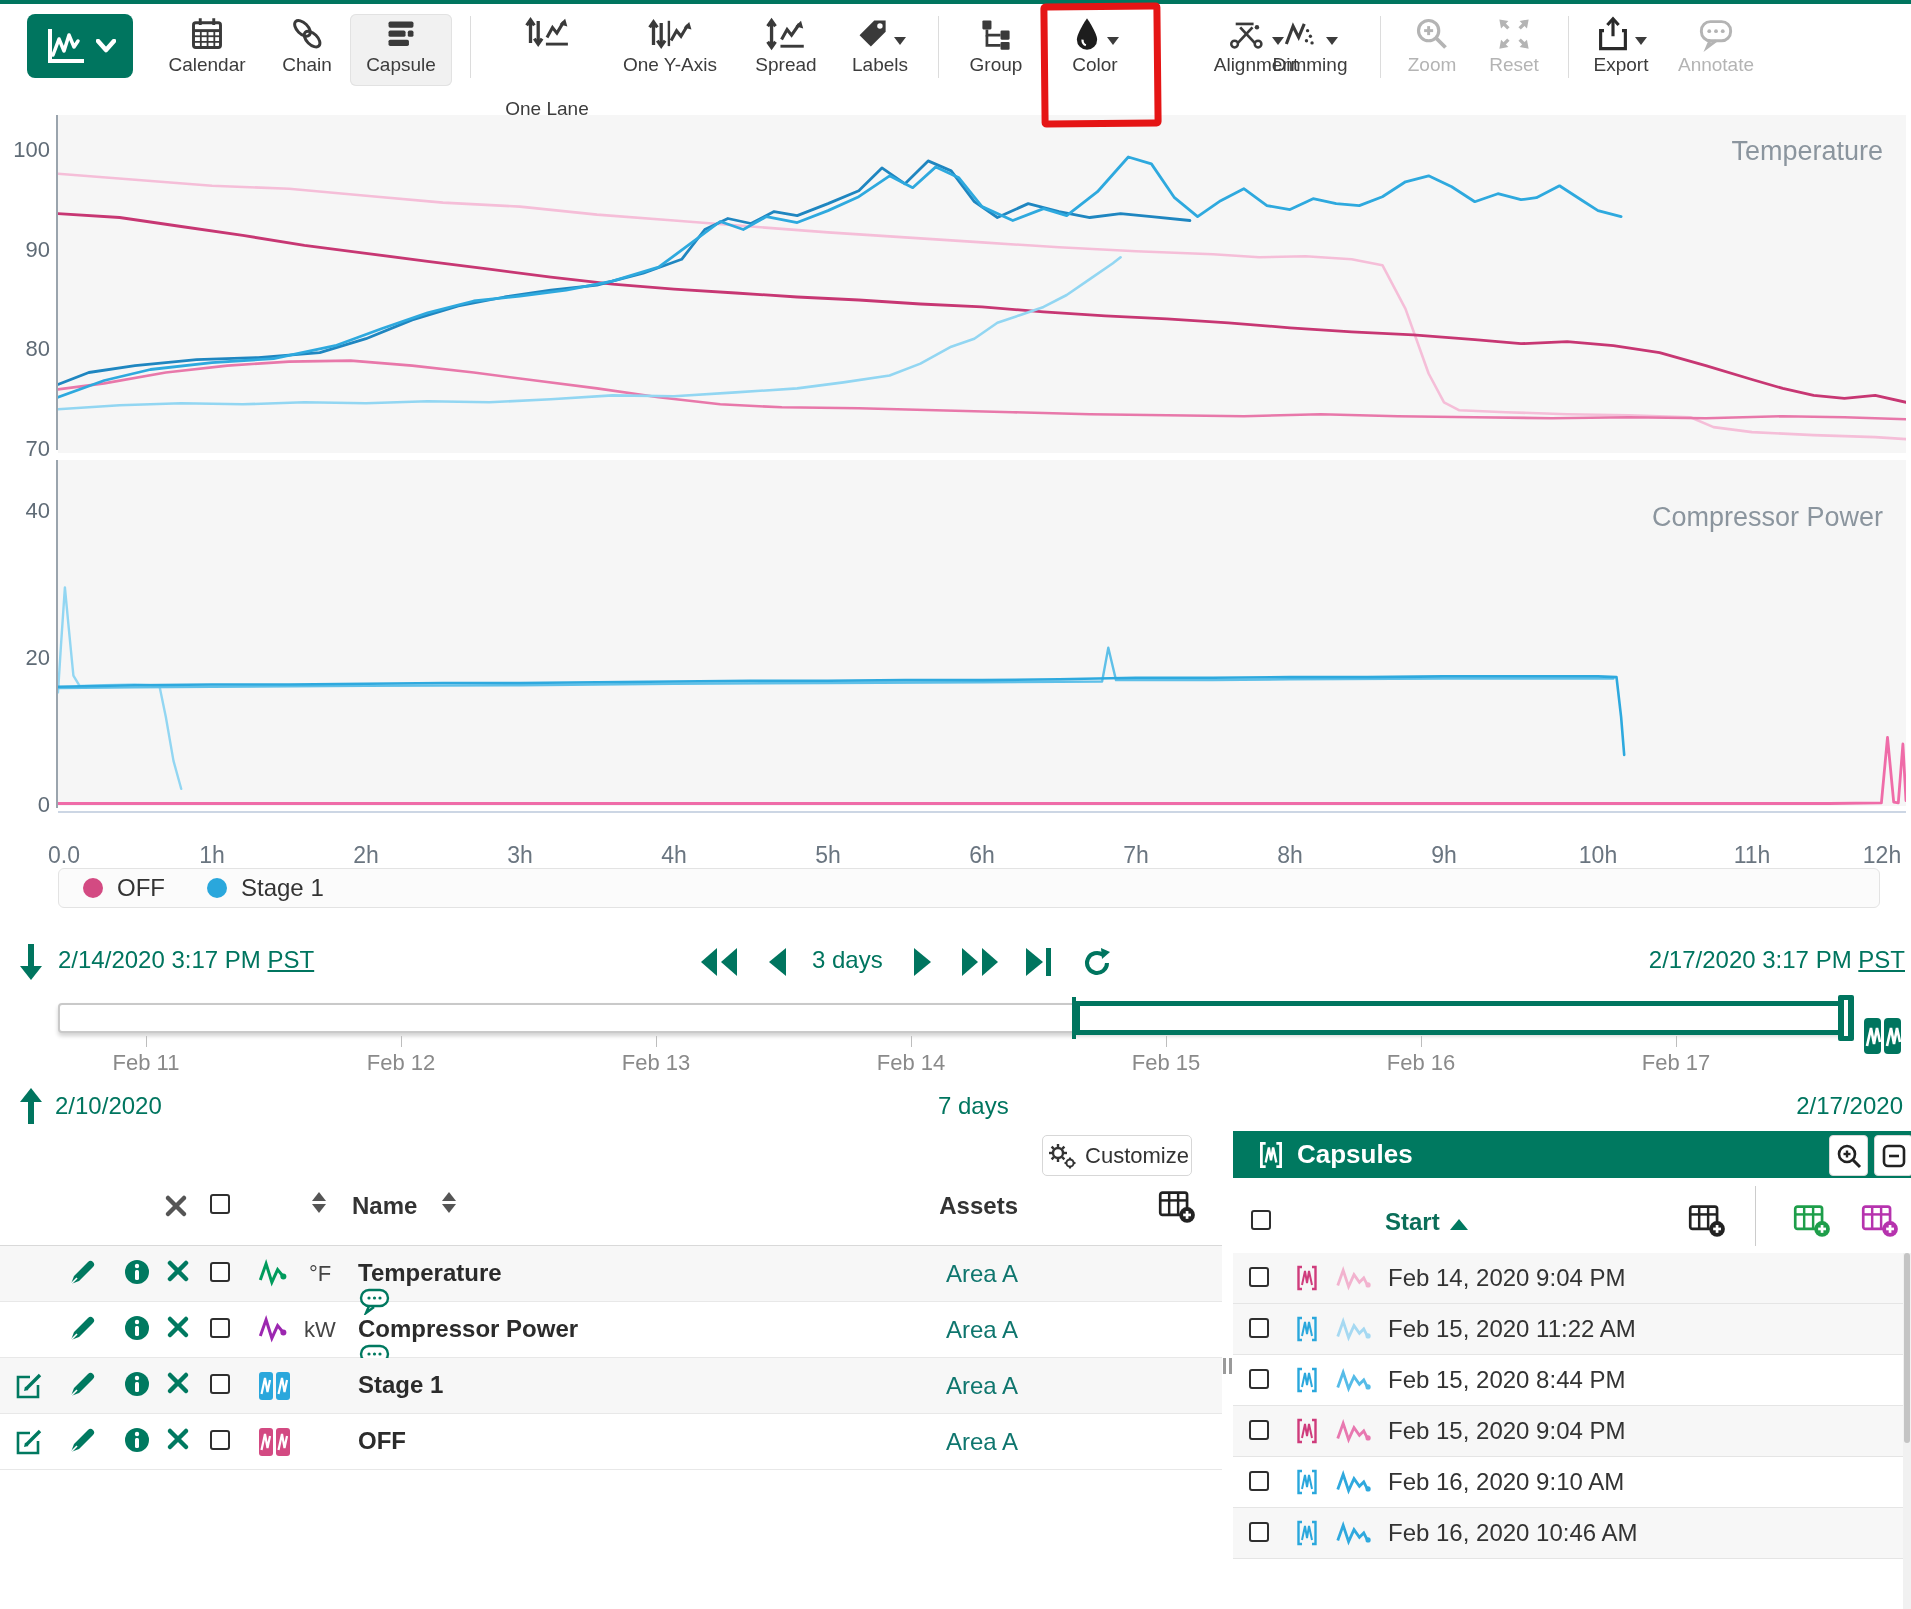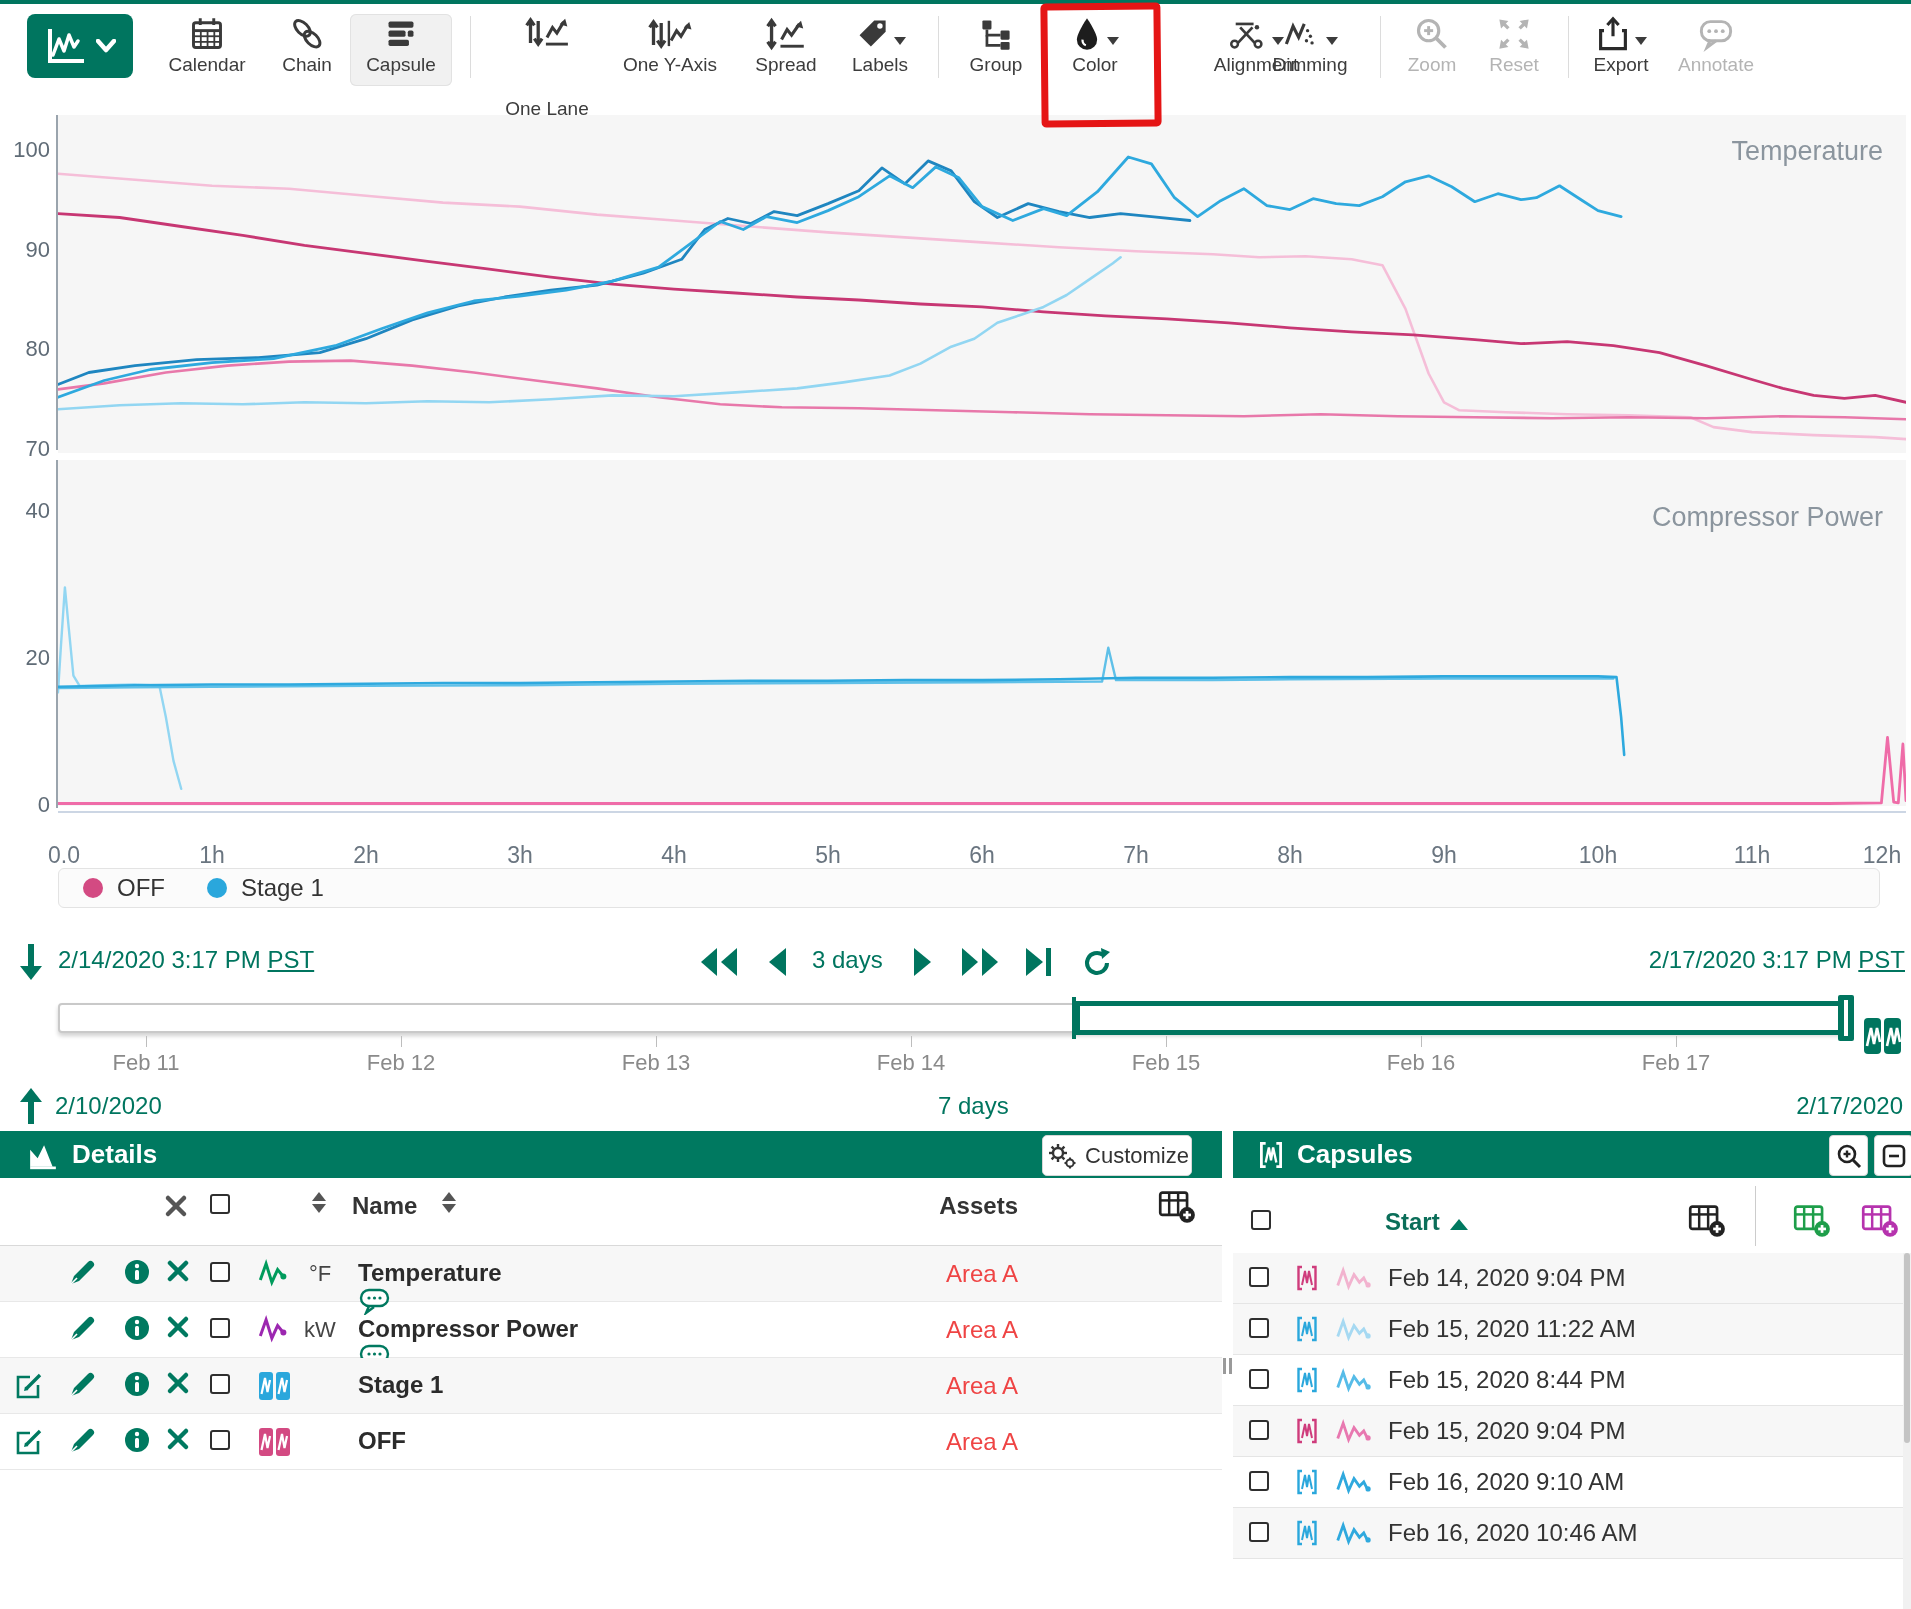--- a/index.html
+++ b/index.html
@@ -66,21 +66,21 @@
   .sortpair .dn{border-top:9px solid #555;}
 
   
   #details-subhead{left:0;top:1178px;width:1222px;height:67px;background:#fff;border-bottom:1px solid #d9d9d9;}
   .dcell{position:absolute;}
   #details-rows{left:0;top:1246px;width:1222px;}
   .drow{position:relative;width:1222px;height:55px;border-bottom:1px solid #e8e8e8;}
   .drow.stripe{background:#f7f7f7;}
   .drow .name{position:absolute;left:358px;top:13px;font-size:24px;font-weight:bold;color:#2b2b2b;white-space:nowrap;}
   .drow .unit{position:absolute;left:296px;top:15px;width:48px;font-size:22px;color:#444;text-align:center;}
-  .drow .asset{position:absolute;right:204px;top:14px;font-size:24px;color:#ef4444;}
+  .drow .asset{position:absolute;right:204px;top:14px;font-size:24px;color:#0f766e;}
   .rowic{position:absolute;top:13px;cursor:pointer;}
 
   
   #capsules-subhead{left:1233px;top:1178px;width:678px;height:75px;background:#fff;border-bottom:1px solid #d9d9d9;}
   #capsules-rows{left:1233px;top:1253px;width:678px;}
   .crow{position:relative;width:678px;height:50px;border-bottom:1px solid #e5e5e5;}
   .crow.stripe{background:#f7f7f7;}
   .crow .start{position:absolute;left:155px;top:11px;font-size:24px;color:#333;white-space:nowrap;}
   #start-col{font-size:24px;font-weight:bold;color:#0b6e59;}
   .sort-up-green{display:inline-block;width:0;height:0;border-left:9px solid transparent;border-right:9px solid transparent;border-bottom:11px solid #007960;margin-left:10px;}
@@ -462,29 +462,20 @@
   <span class="abs" style="left:16px;top:1086px;">
     <svg width="30" height="40" viewBox="0 0 30 40">
         <line x1="15" y1="38" x2="15" y2="12" stroke="#00755f" stroke-width="6"></line>
         <polygon points="4,16 15,2 26,16" fill="#00755f"></polygon>
       </svg>
   </span>
   <div class="tl-bottom" style="left:55px;">2/10/2020</div>
   <div class="tl-bottom" style="left:938px;">7 days</div>
   <div class="tl-bottom" style="right:8px;">2/17/2020</div>
 
-  <div id="details-head" class="panel-head">
-    <span style="margin-left:26px;">
-      <svg width="34" height="30" viewBox="0 0 30 28">
-          <path d="M3,25 L3,9 L10,17 L16,5 L24,25 Z" fill="#fff"></path>
-          <line x1="3" y1="26" x2="27" y2="26" stroke="#fff" stroke-width="2.5"></line>
-        </svg>
-    </span>
-    <span class="panel-title">Details</span>
-  </div>
   <div id="customize-btn">
     <span style="display:flex;">
       <svg width="32" height="28" viewBox="0 0 32 28">
           <circle cx="13" cy="11" r="5" stroke="#333" stroke-width="2.4" fill="none"></circle>
           <g stroke="#333" stroke-width="2.4">
             <line x1="13" y1="2" x2="13" y2="5"></line>
             <line x1="13" y1="17" x2="13" y2="20"></line>
             <line x1="4" y1="11" x2="7" y2="11"></line>
             <line x1="19" y1="11" x2="22" y2="11"></line>
             <line x1="6.6" y1="4.6" x2="8.8" y2="6.8"></line>

